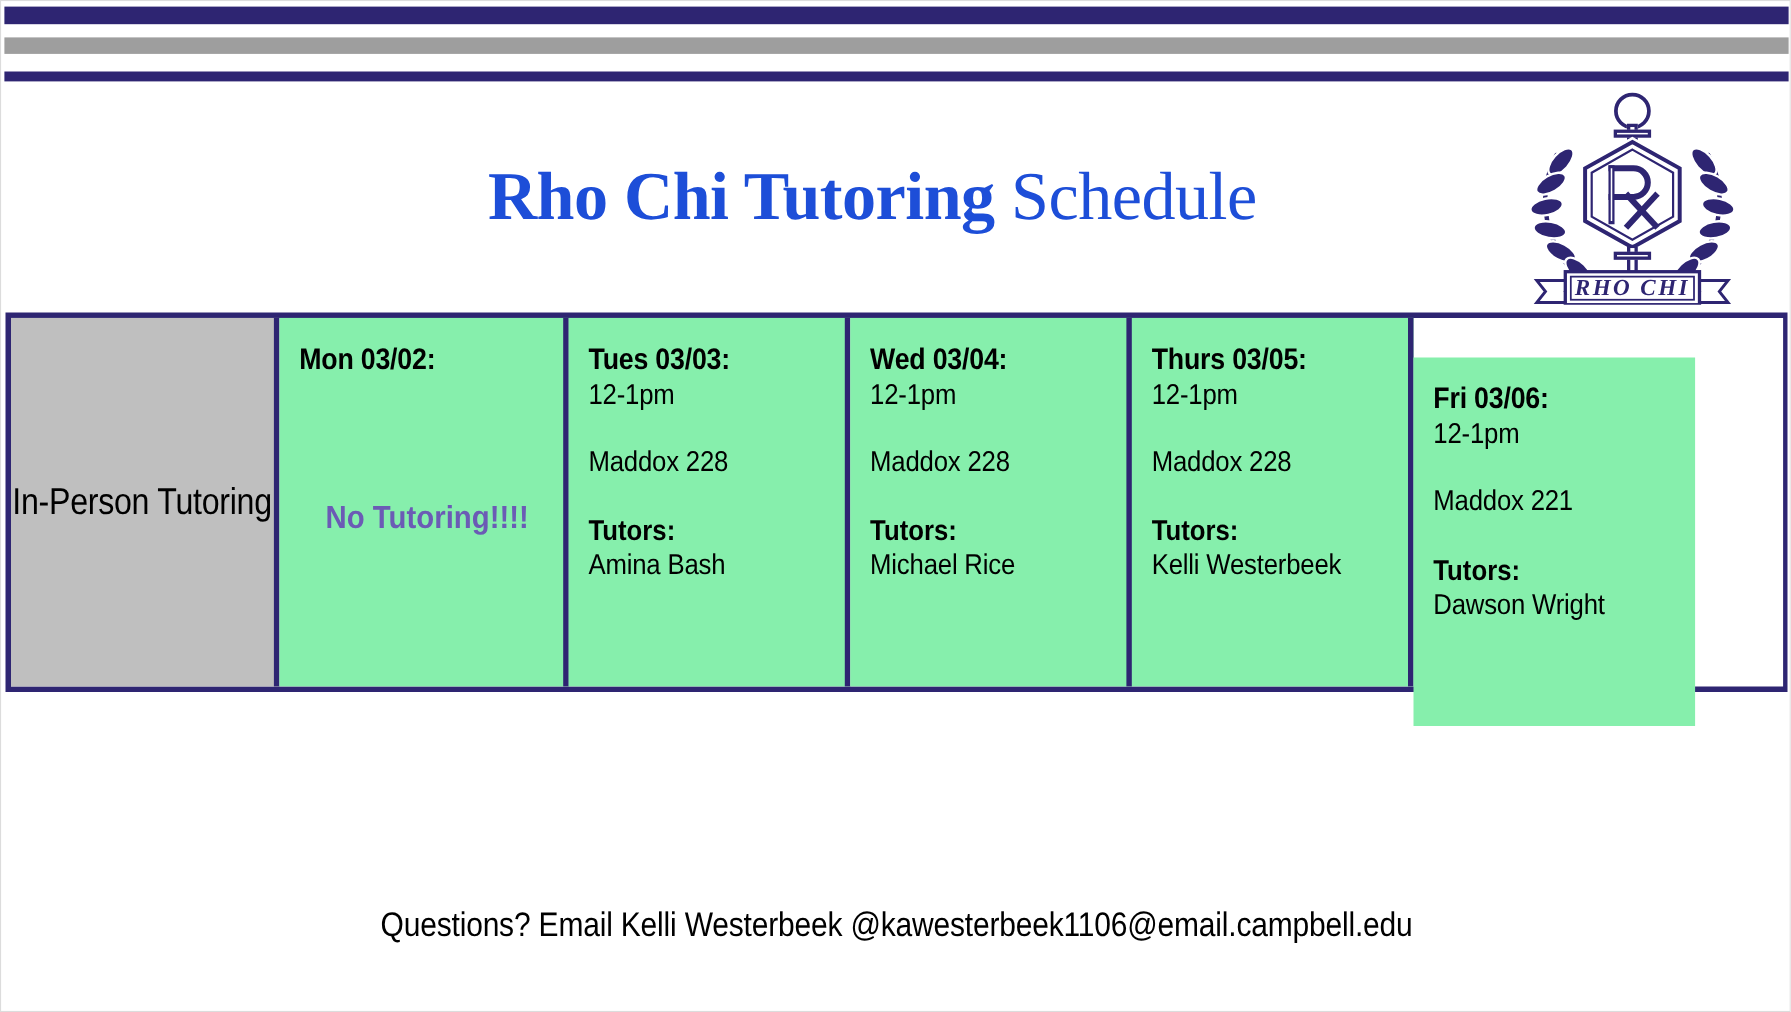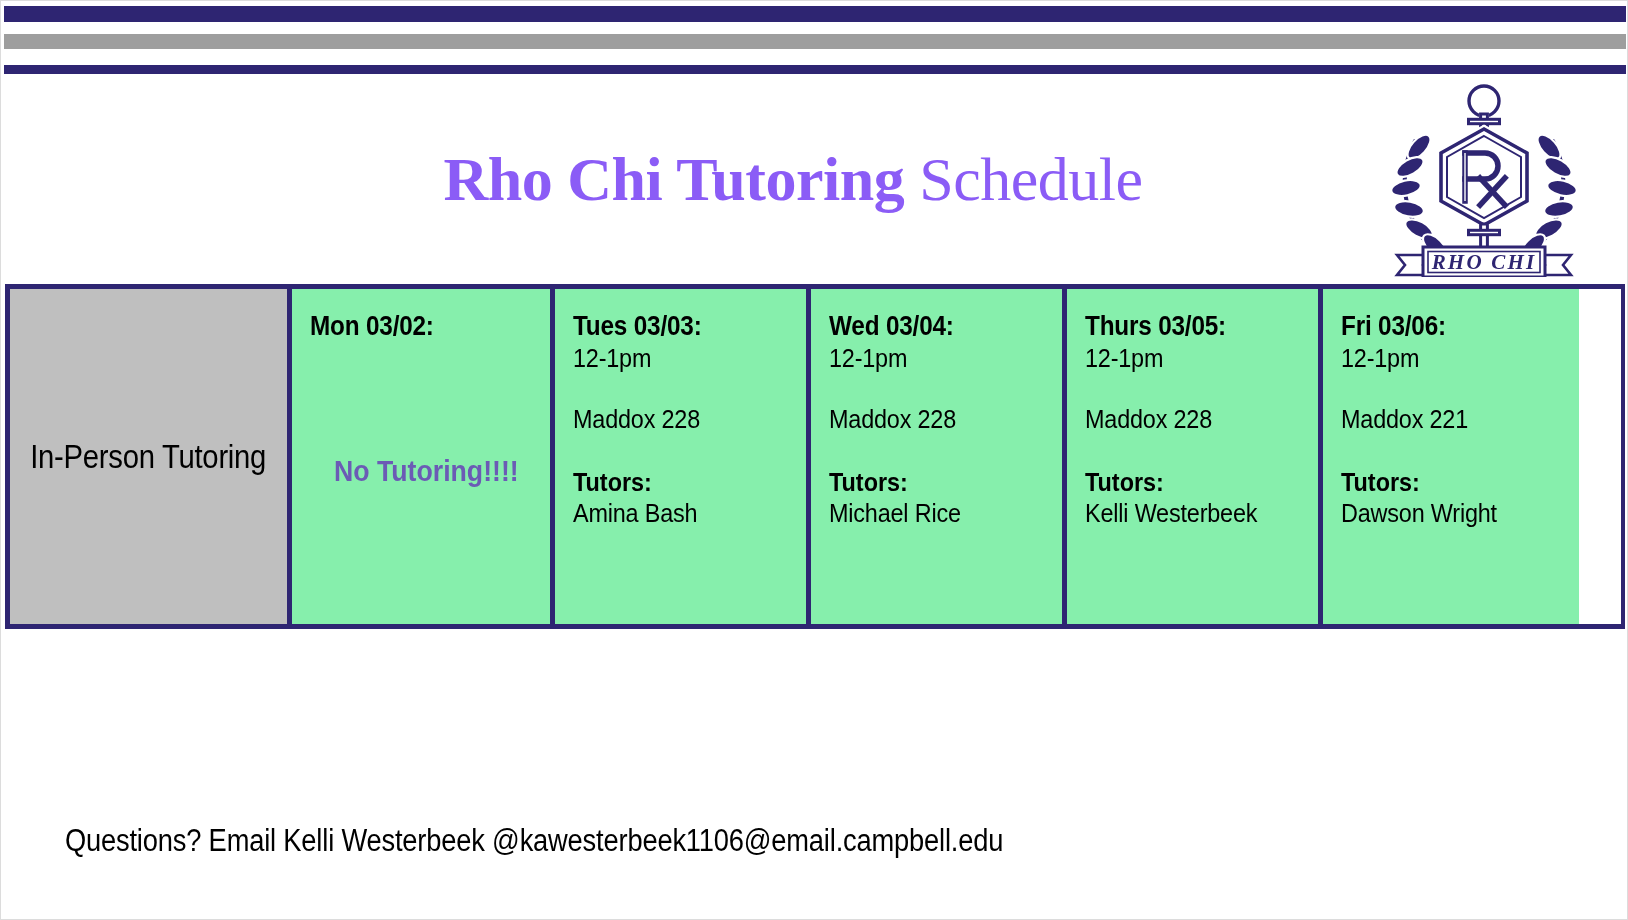--- a/index.html
+++ b/index.html
@@ -55,21 +55,21 @@
     left: 0;
     width: 1628px;
     height: 210px;
     display: flex;
     align-items: center;
     justify-content: center;
   }
 
   .page-title {
     font-family: "Liberation Serif", serif;
-    color: #8b5cf6;
+    color: #1d4ed8;
     font-size: 62px;
     letter-spacing: -0.5px;
     white-space: nowrap;
     transform: translateX(-22px);
   }
   .page-title .strong { font-weight: bold; }
   .page-title .light  { font-weight: normal; }
 
   
   .crest {
@@ -95,24 +95,24 @@
     background: #ffffff;
   }
 
   .cell {
     position: relative;
     height: 100%;
     background: #86efac;
     padding: 22px 0 0 18px;
     border-right: 5px solid #2e2572;
   }
-  .cell:last-child { border-right: none; }
+  .cell:last-child { border-right: none; margin-top: 36px; }
 
   .cell-label {
-    width: 282px;
+    width: 244px;
     background: #bfbfbf;
     padding: 0;
     display: flex;
     align-items: center;
     justify-content: center;
     text-align: center;
   }
   .cell-label .label-text {
     font-family: "Liberation Sans Narrow", "Liberation Sans", sans-serif;
     font-size: 34px;
@@ -171,21 +171,21 @@
     transform: scaleX(0.92);
     transform-origin: left center;
   }
 
   
   .footer {
     position: absolute;
     top: 822px;
     left: 0;
     width: 1628px;
-    text-align: left;
+    text-align: center;
   }
   .footer-text {
     font-family: "Liberation Sans Narrow", "Liberation Sans", sans-serif;
     font-size: 31px;
     color: #000000;
     letter-spacing: -0.2px;
     white-space: nowrap;
     display: inline-block;
     transform: scaleX(0.88);
   }

